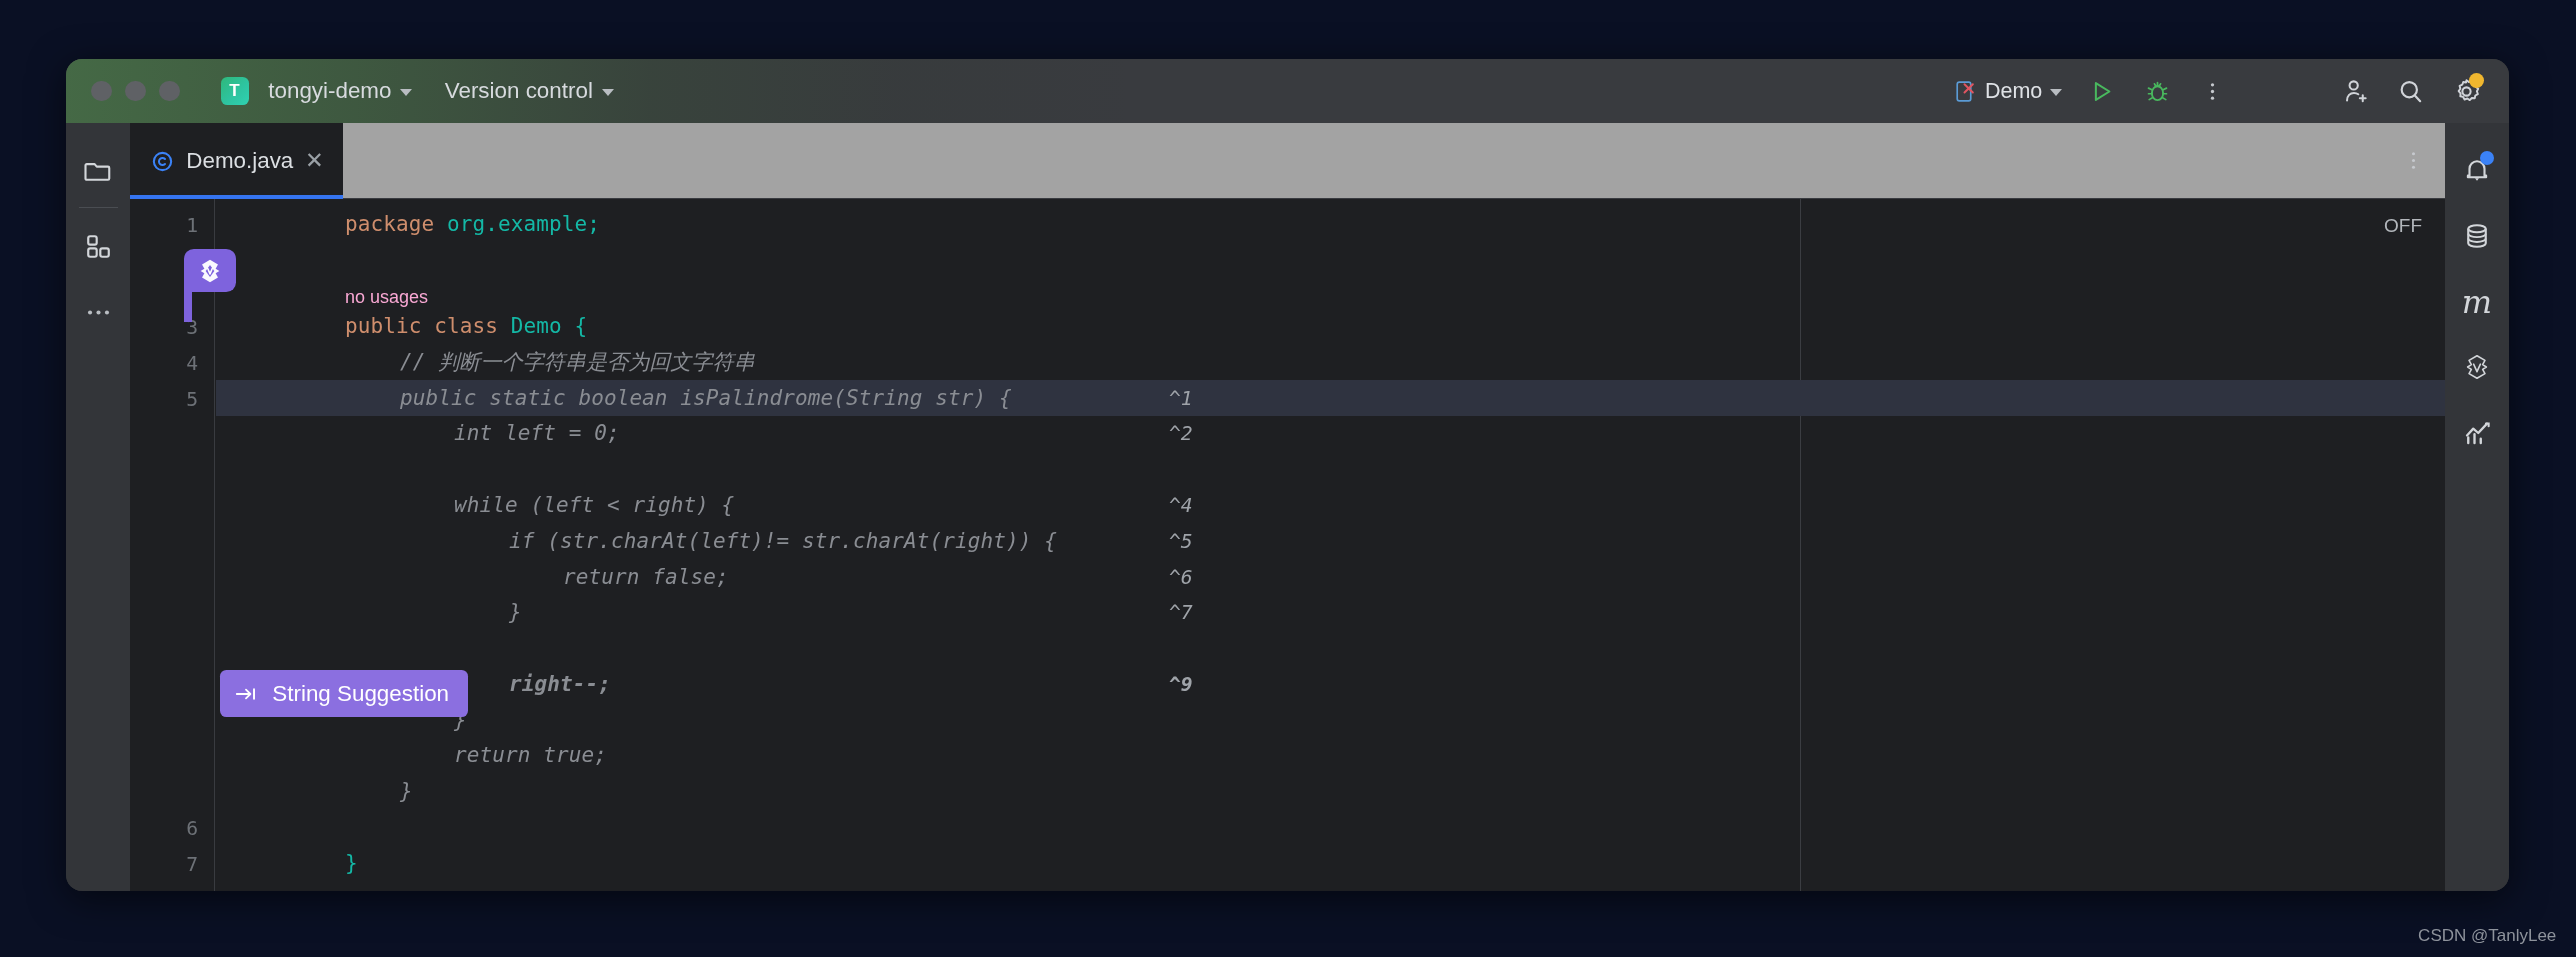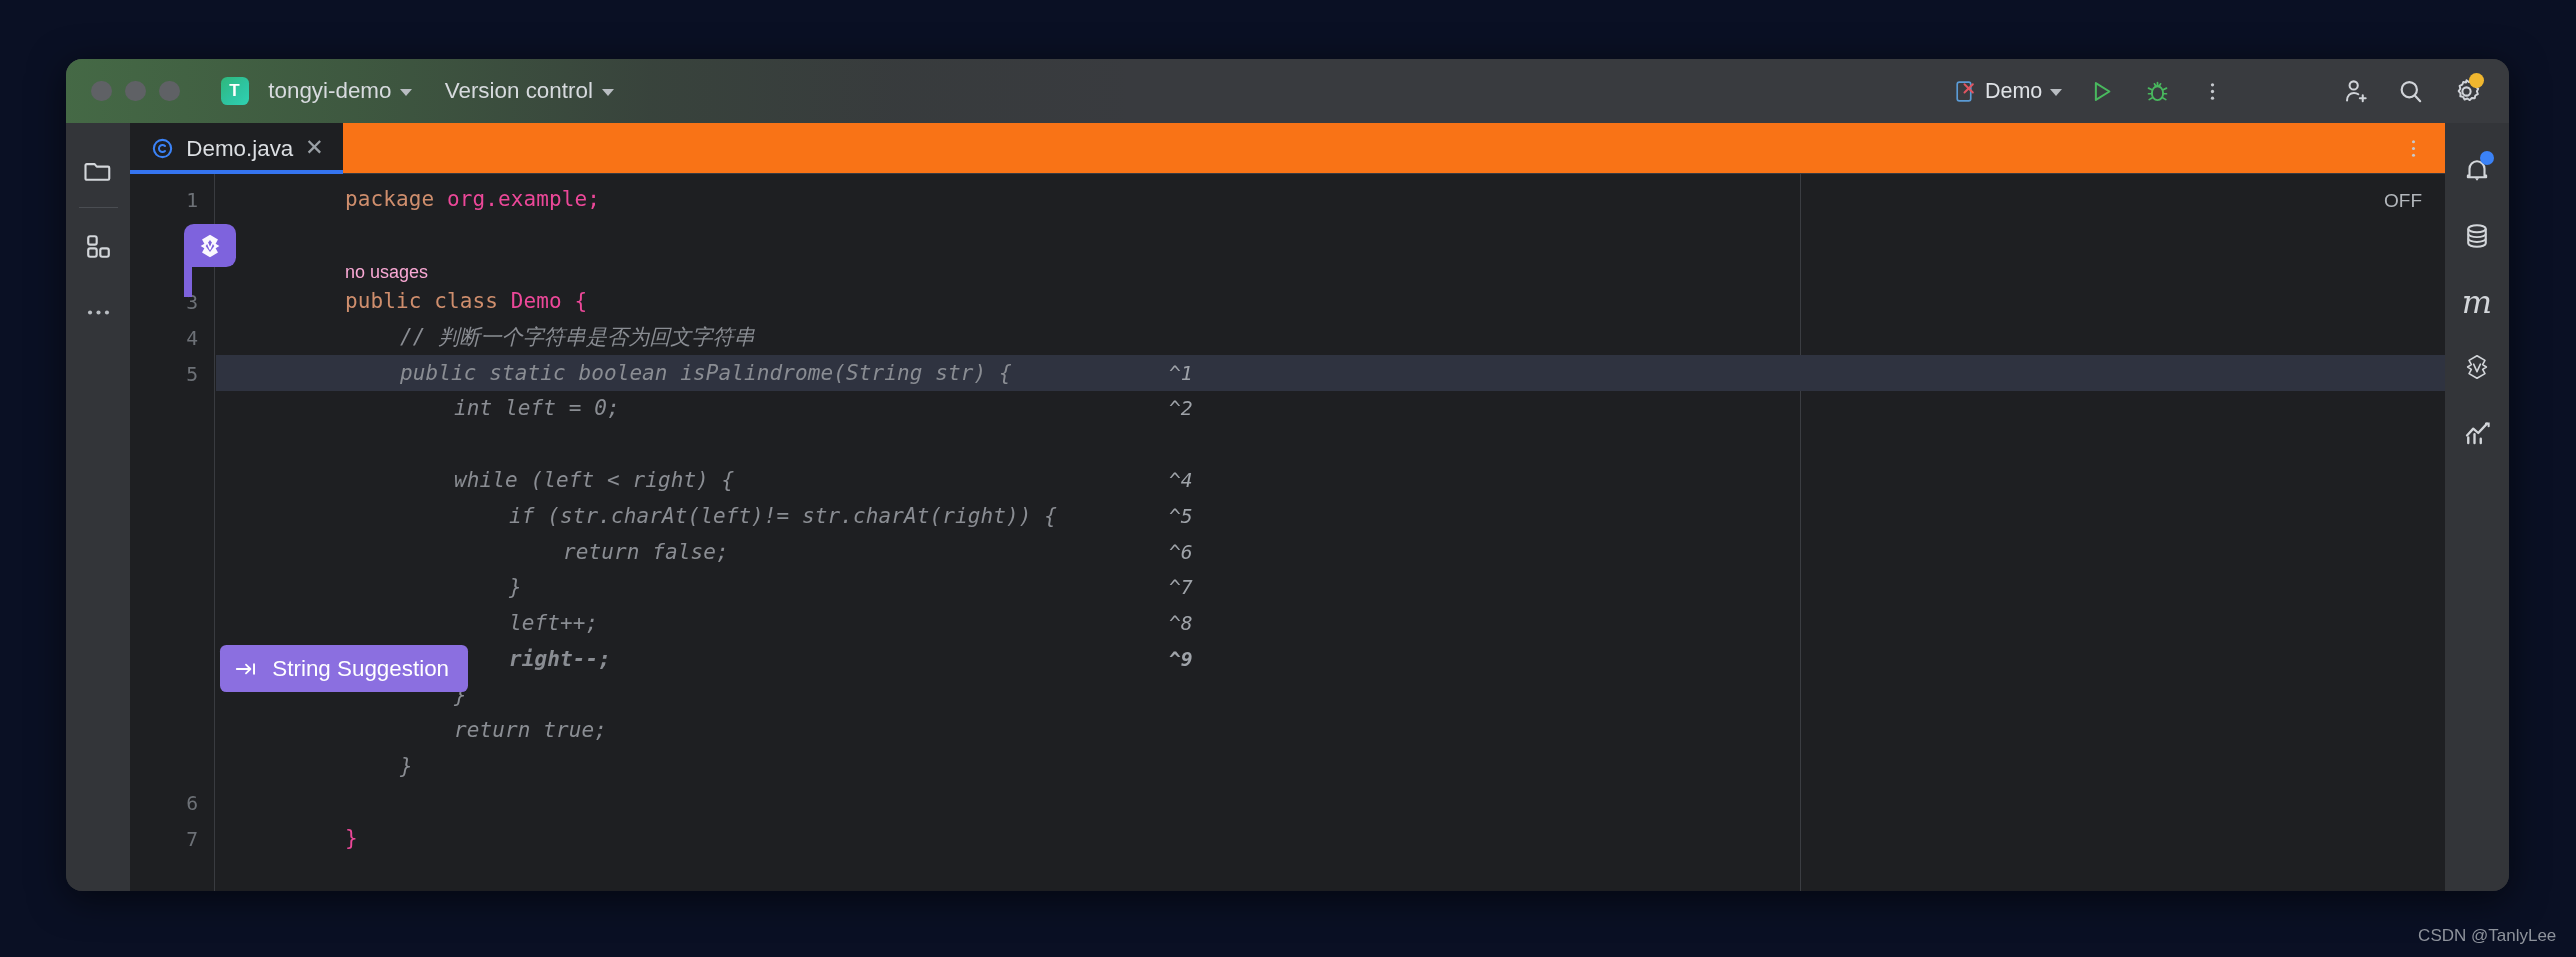--- a/index.html
+++ b/index.html
@@ -69,21 +69,21 @@
     padding-top: 21.5px; gap: 0;
     flex-shrink: 0;
   }
   .rail-btn { width: 54px; height: 52px; display:flex; align-items:center; justify-content:center; cursor: default; }
   .rail-sep { width: 39px; height: 0.9px; background: #4a4d52; margin: 10.7px 0 12.5px; }
 
   #editor-col { flex: 1; display: flex; flex-direction: column; min-width: 0; background:#1e1f22; }
 
   
   #tabstrip {
-    height: 51px; background: #f97316;
+    height: 76px; background: #a3a3a3;
     display: flex; align-items: stretch; position: relative;
     flex-shrink: 0;
     justify-content: space-between;
   }
   .tab {
     display: flex; align-items: center; gap: 11.6px;
     padding: 0 19.7px 0 19.7px;
     background: #1e1f22;
     position: relative; cursor: default;
   }
@@ -103,21 +103,21 @@
     background: #1e1f22; border-right: 0.9px solid #393b40;
   }
   .ln {
     position: absolute; right: 16px; color: #6d7177; font-size: 19.7px; text-align: right;
   }
   #code-layer { position: absolute; left: 86px; top: 0; right: 0; bottom: 0; }
   .row { position: absolute; left: 0; right: 0; height: 36px; display: flex; align-items: center; }
   .row.current { background: #2f3340; }
   .code { position: absolute; left: 129px; white-space: pre; font-size: 21px; letter-spacing: 0.1px; }
   .kw { color: #cf8e6d; }
-  .plain { color: #ec4899; }
+  .plain { color: #14b8a6; }
   .ghost { color: #8a8d93; font-style: italic; }
   .hintnum { position: absolute; left: 953px; color: #9fa3a9; font-size: 19.7px; font-style: italic; white-space: pre; }
   .usage { position: absolute; left: 129px; color: #f9a8d4; font-size: 18px; font-family: "Liberation Sans", sans-serif; }
 
   #vdivider { position: absolute; top: 0; bottom: 0; left: 1670px; width: 0.9px; background: #3b3d42; }
   #offlabel { position: absolute; right: 23px; top: 16px; color: #b3b7bc; font-size: 19px; font-family: "Liberation Sans", sans-serif; }
 
   
   #ai-badge {
     position: absolute; left: 54px; top: 50px;
@@ -323,24 +323,20 @@
               <span class="hintnum">^5</span>
             </div>
             <div class="row" style="top: 360px;">
               <span class="code ghost" style="padding-left: 218px;">return false;</span>
               <span class="hintnum">^6</span>
             </div>
             <div class="row" style="top: 395px;">
               <span class="code ghost" style="padding-left: 164px;">}</span>
               <span class="hintnum">^7</span>
             </div>
-            <div class="row" style="top: 431px;">
-              <span class="code ghost" style="padding-left: 164px;">left++;</span>
-              <span class="hintnum">^8</span>
-            </div>
             <div class="row" style="top: 467px; font-weight: bold;">
               <span class="code ghost" style="padding-left: 164px;">right--;</span>
               <span class="hintnum">^9</span>
             </div>
             <div class="row" style="top: 503px;">
               <span class="code ghost" style="padding-left: 109px;">}</span>
             </div>
             <div class="row" style="top: 538px;">
               <span class="code ghost" style="padding-left: 109px;">return true;</span>
             </div>

